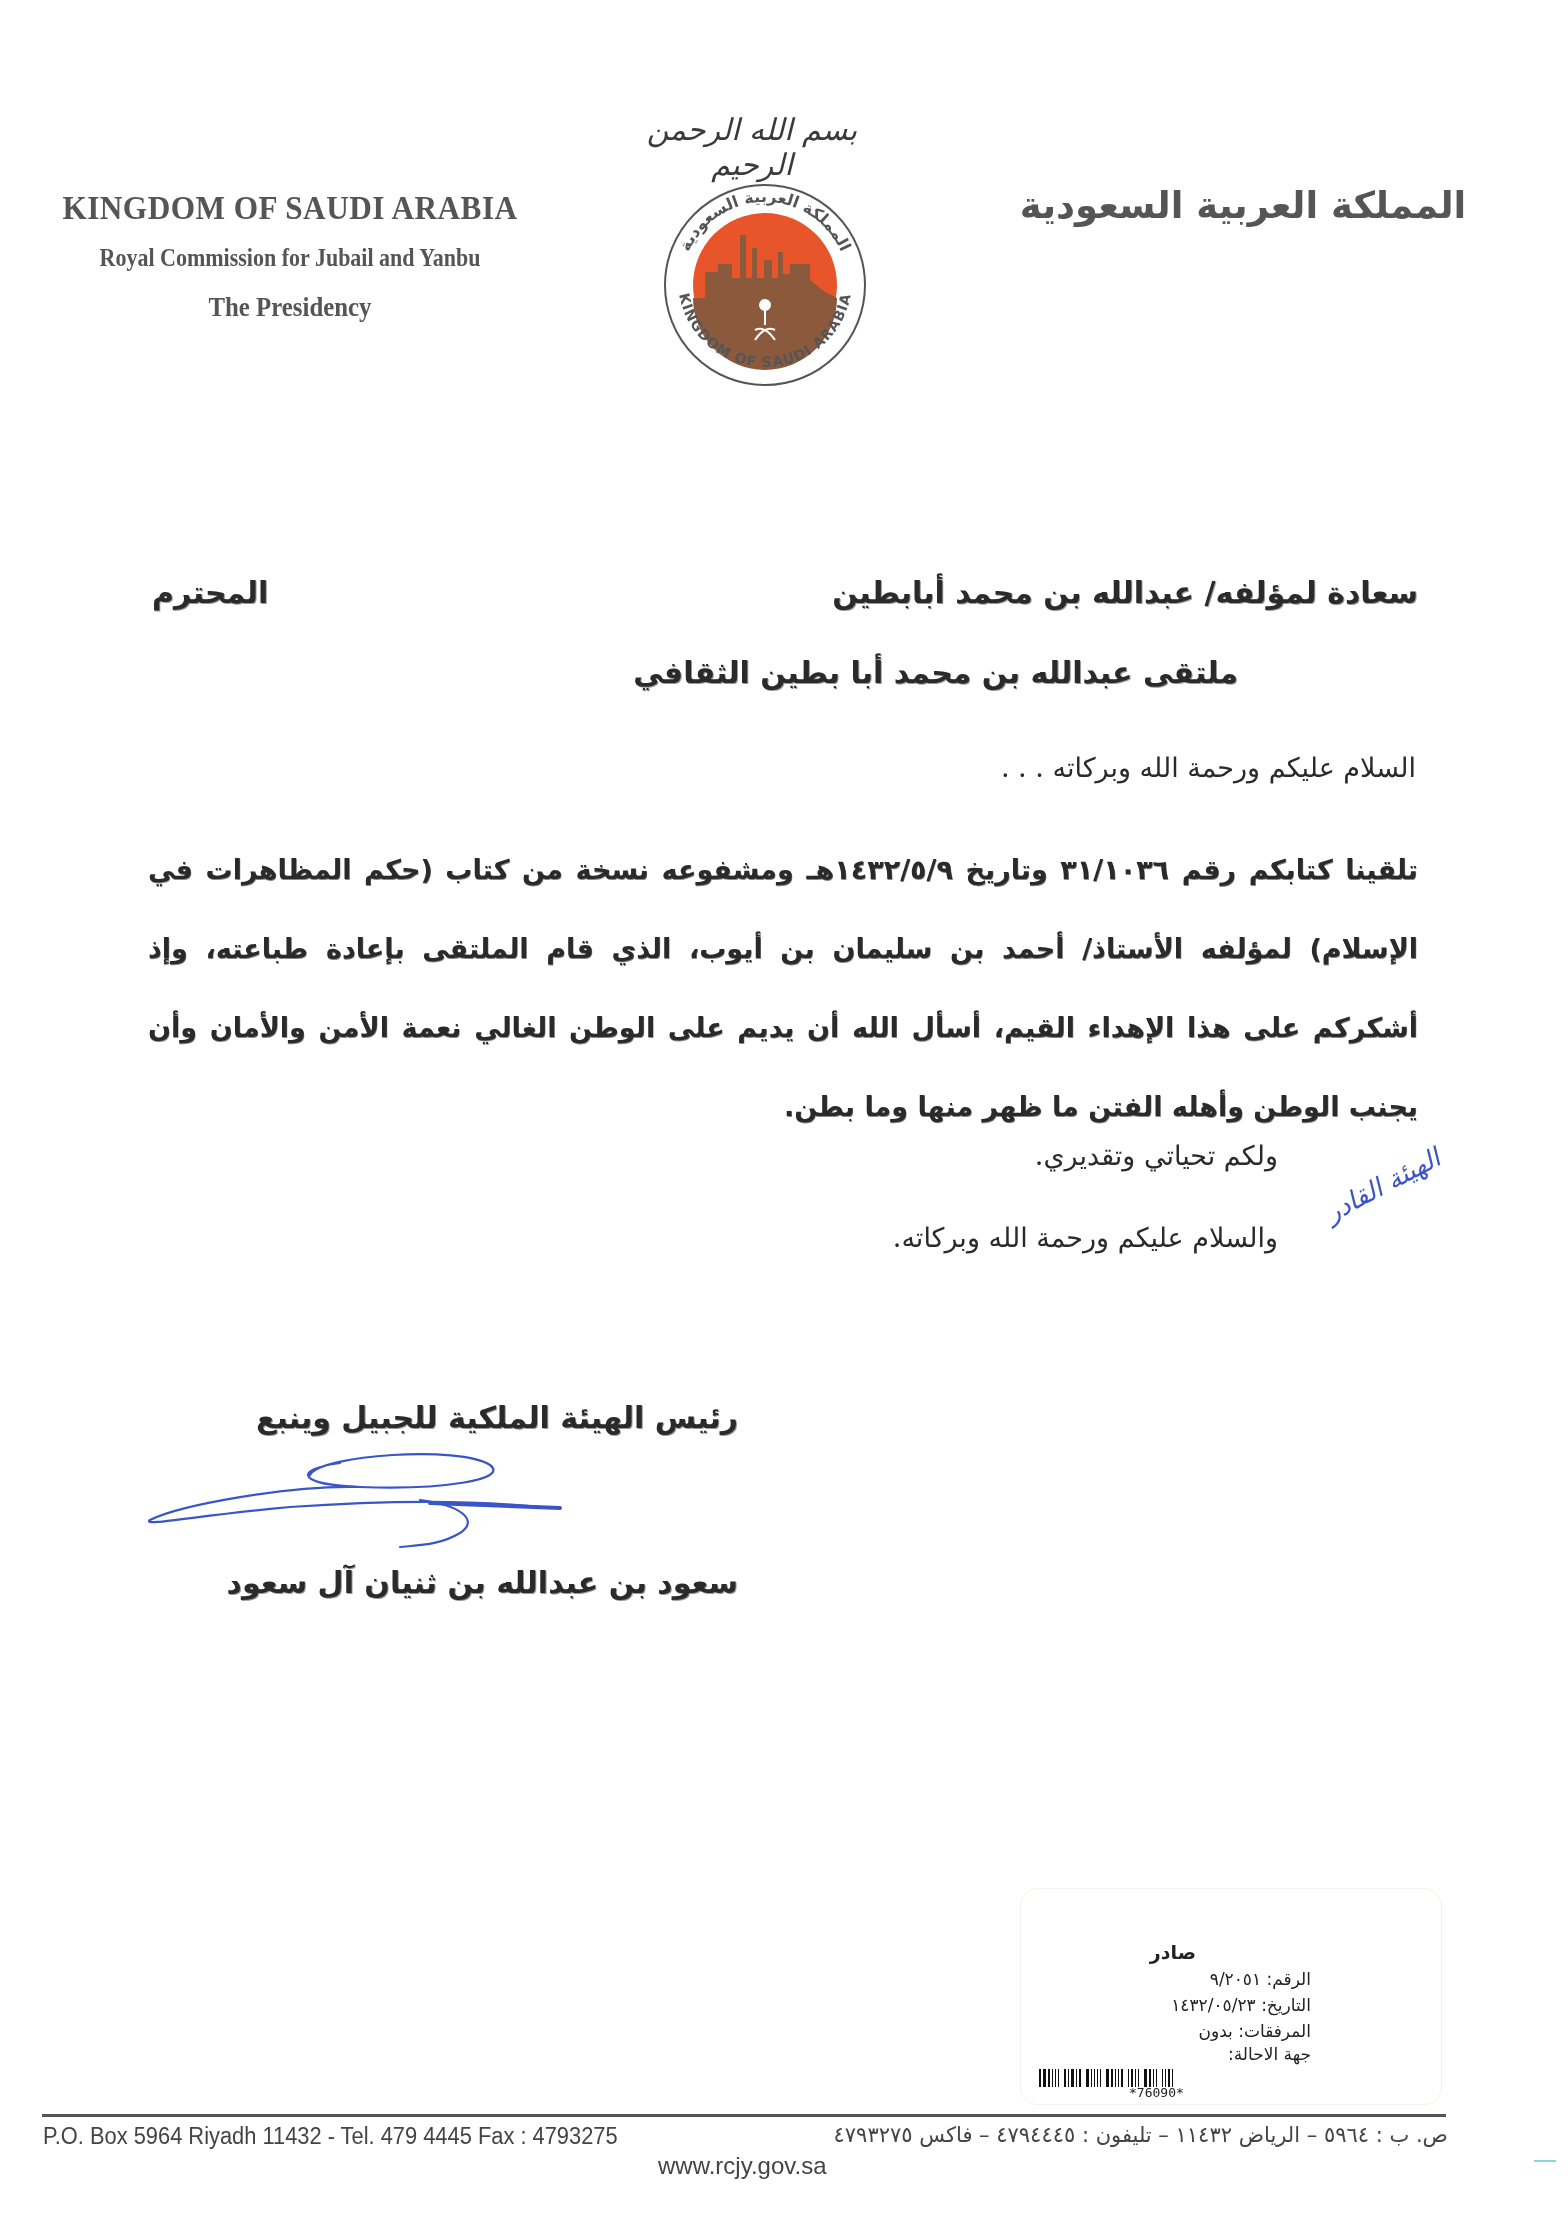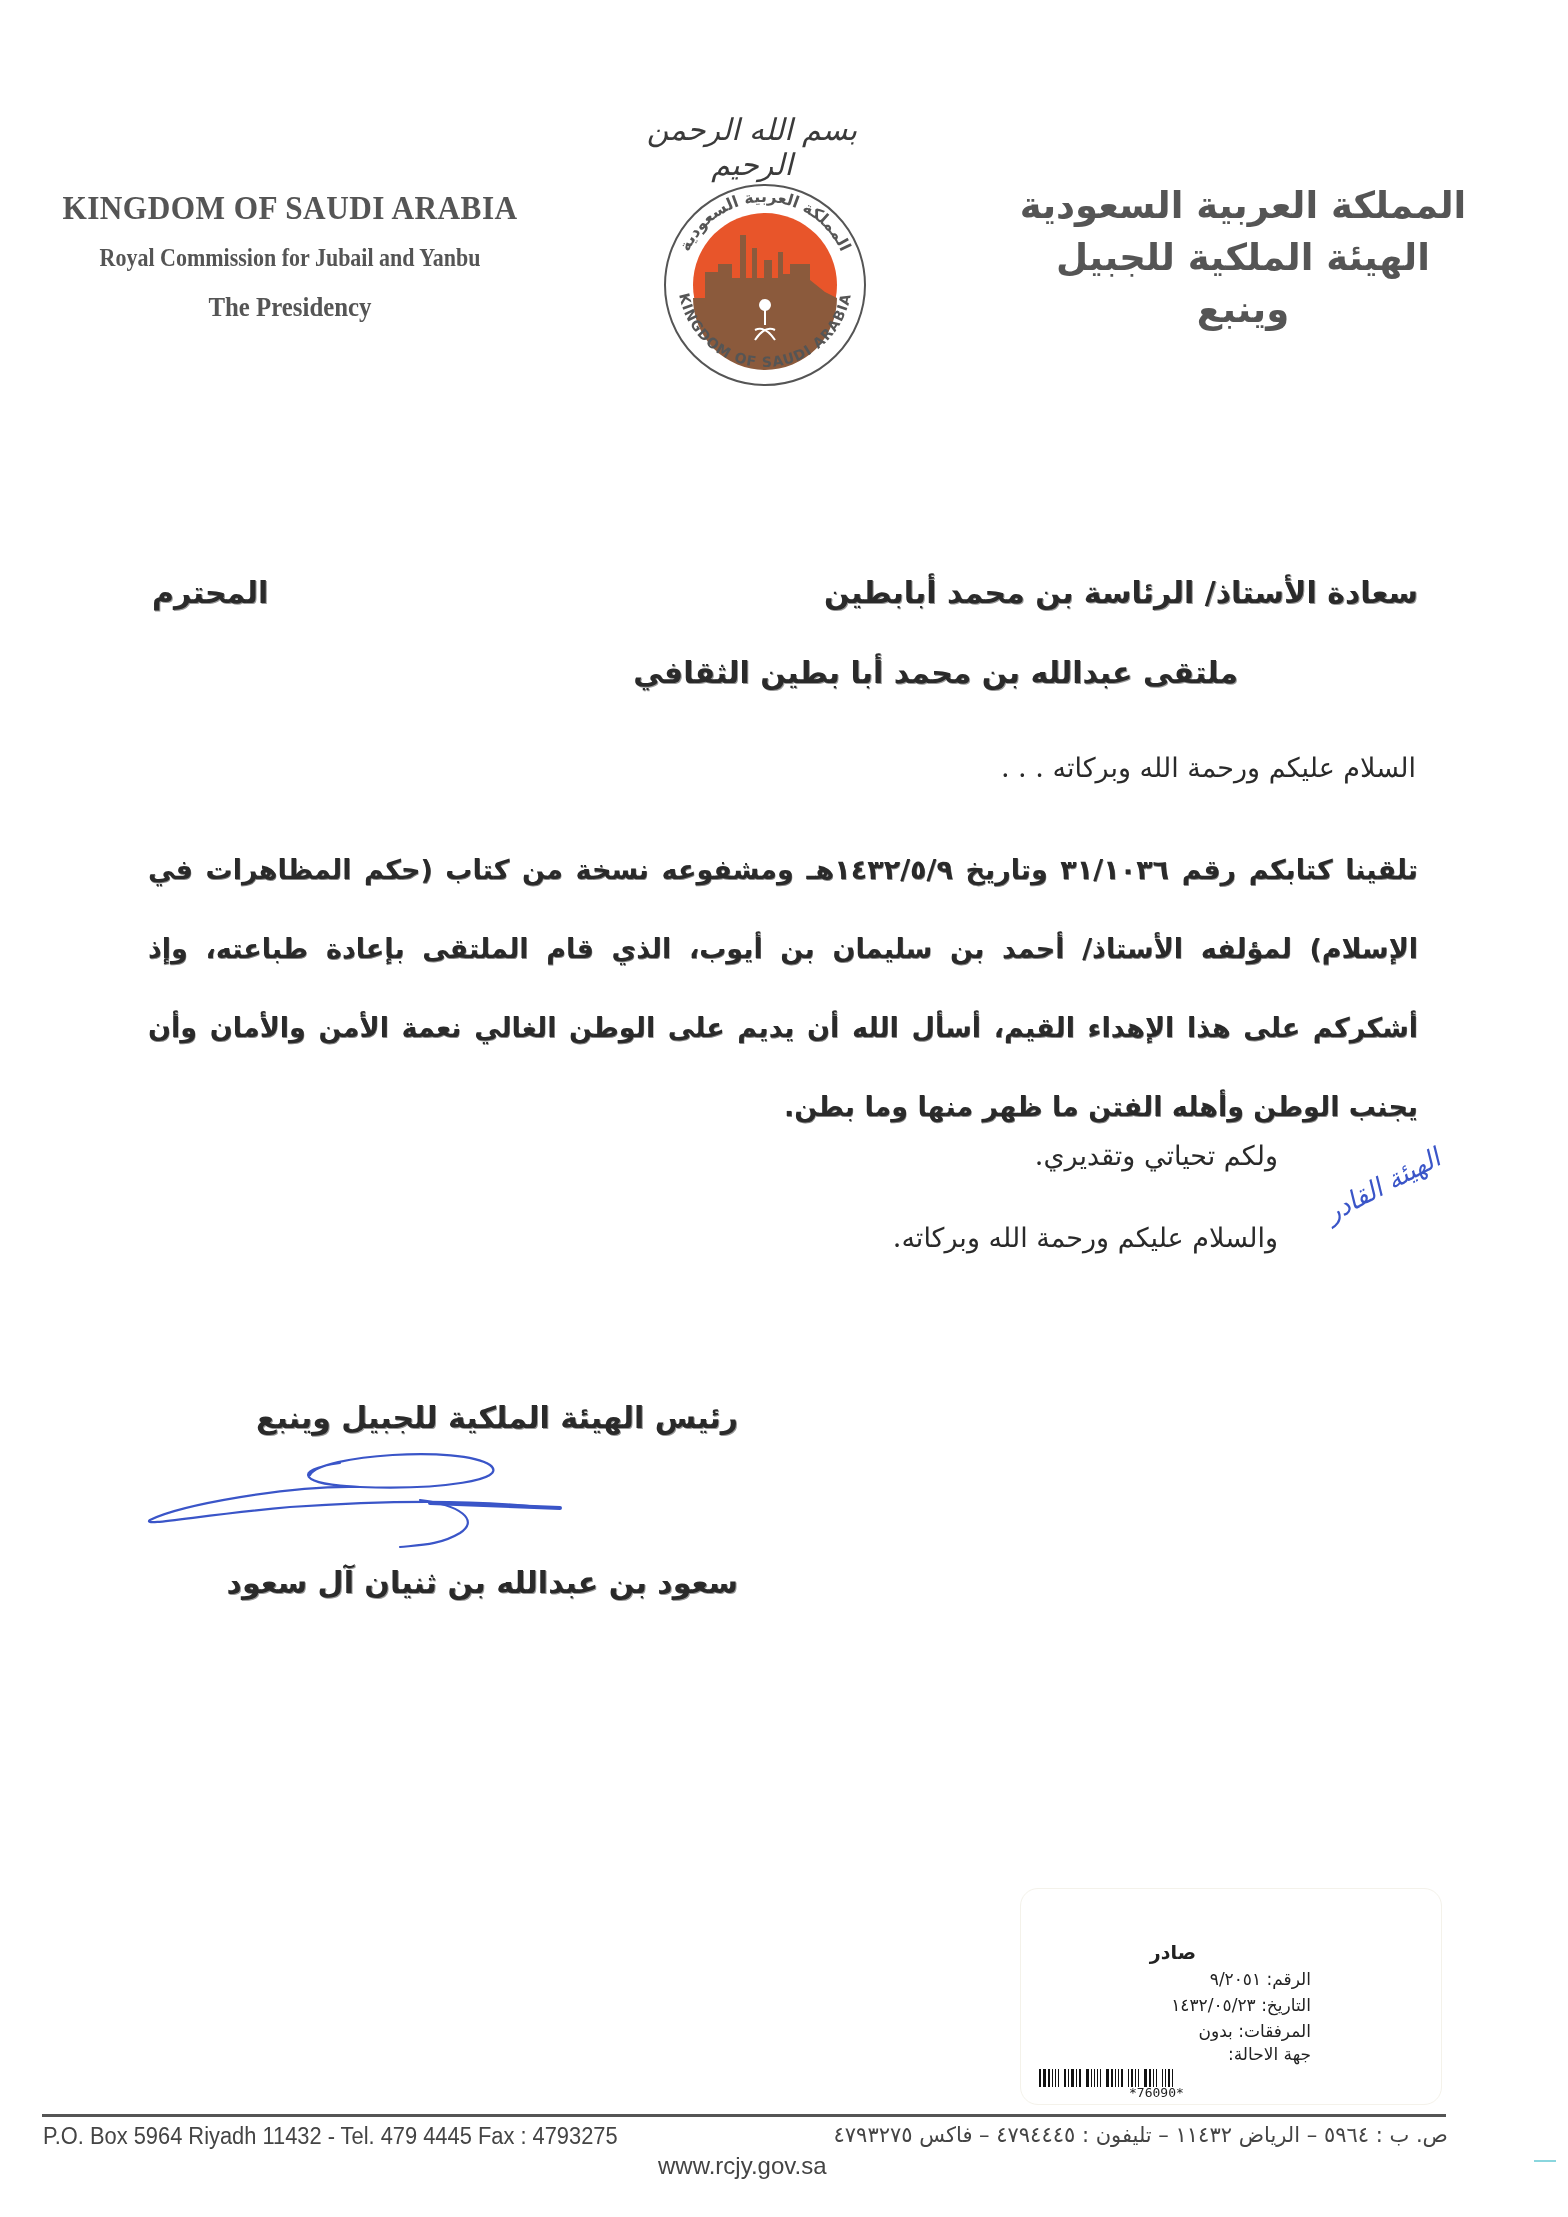--- a/index.html
+++ b/index.html
@@ -104,24 +104,23 @@
   <text font-family="DejaVu Sans, sans-serif" font-size="14" font-weight="bold" fill="#555" letter-spacing="1">
     <textPath href="#arcBot" startOffset="50%" text-anchor="middle">KINGDOM OF SAUDI ARABIA</textPath>
   </text>
   <text font-family="DejaVu Sans, sans-serif" font-size="16" font-weight="bold" fill="#555" direction="rtl">
     <textPath href="#arcTop" startOffset="50%" text-anchor="middle">المملكة العربية السعودية</textPath>
   </text>
 </svg>
 
 <div class="abs ar-block">
   <div class="ar-line1">المملكة العربية السعودية</div>
-  <div class="ar-line2">الهيئة الملكية للجبيل وينبع</div>
 </div>
 
-<div class="abs addr-line addr1">سعادة الأستاذ/ الرئاسة بن محمد أبابطين</div>
+<div class="abs addr-line addr1">سعادة لمؤلفه/ عبدالله بن محمد أبابطين</div>
 <div class="abs addr-line addr-honor">المحترم</div>
 <div class="abs addr-line addr2">ملتقى عبدالله بن محمد أبا بطين الثقافي</div>
 
 <div class="abs body-text greeting">السلام عليكم ورحمة الله وبركاته . . .</div>
 <div class="abs body-text para">تلقينا كتابكم رقم ٣١/١٠٣٦ وتاريخ ١٤٣٢/٥/٩هـ ومشفوعه نسخة من كتاب (حكم المظاهرات في الإسلام) لمؤلفه الأستاذ/ أحمد بن سليمان بن أيوب، الذي قام الملتقى بإعادة طباعته، وإذ أشكركم على هذا الإهداء القيم، أسأل الله أن يديم على الوطن الغالي نعمة الأمن والأمان وأن يجنب الوطن وأهله الفتن ما ظهر منها وما بطن.</div>
 <div class="abs body-text closing1">ولكم تحياتي وتقديري.</div>
 <div class="abs body-text closing2">والسلام عليكم ورحمة الله وبركاته.</div>
 
 <div class="abs annotation">الهيئة القادر</div>
 

